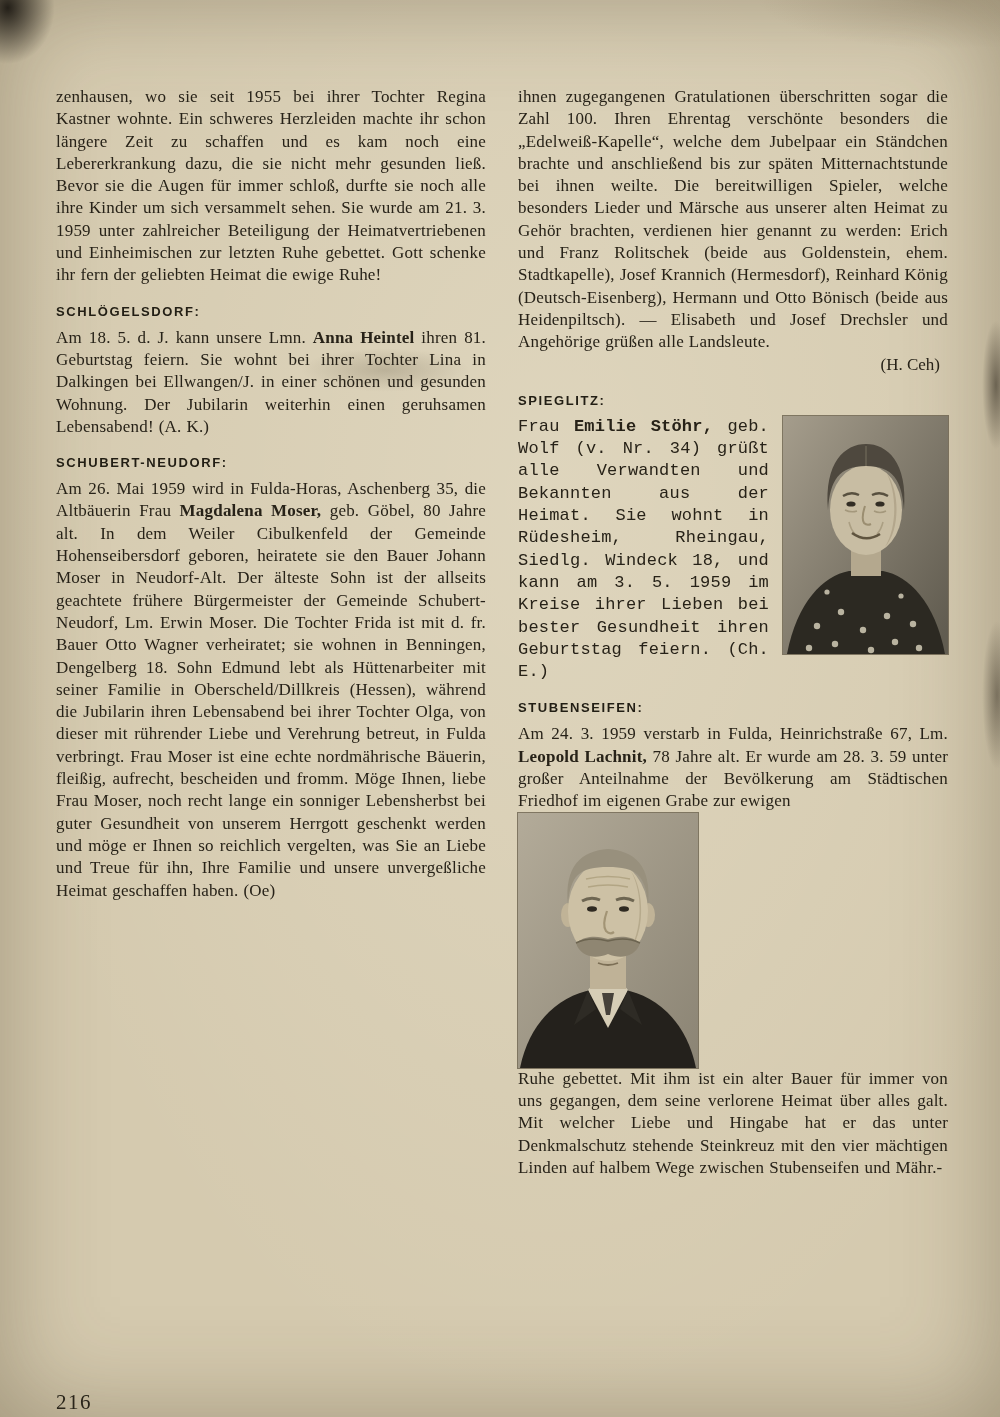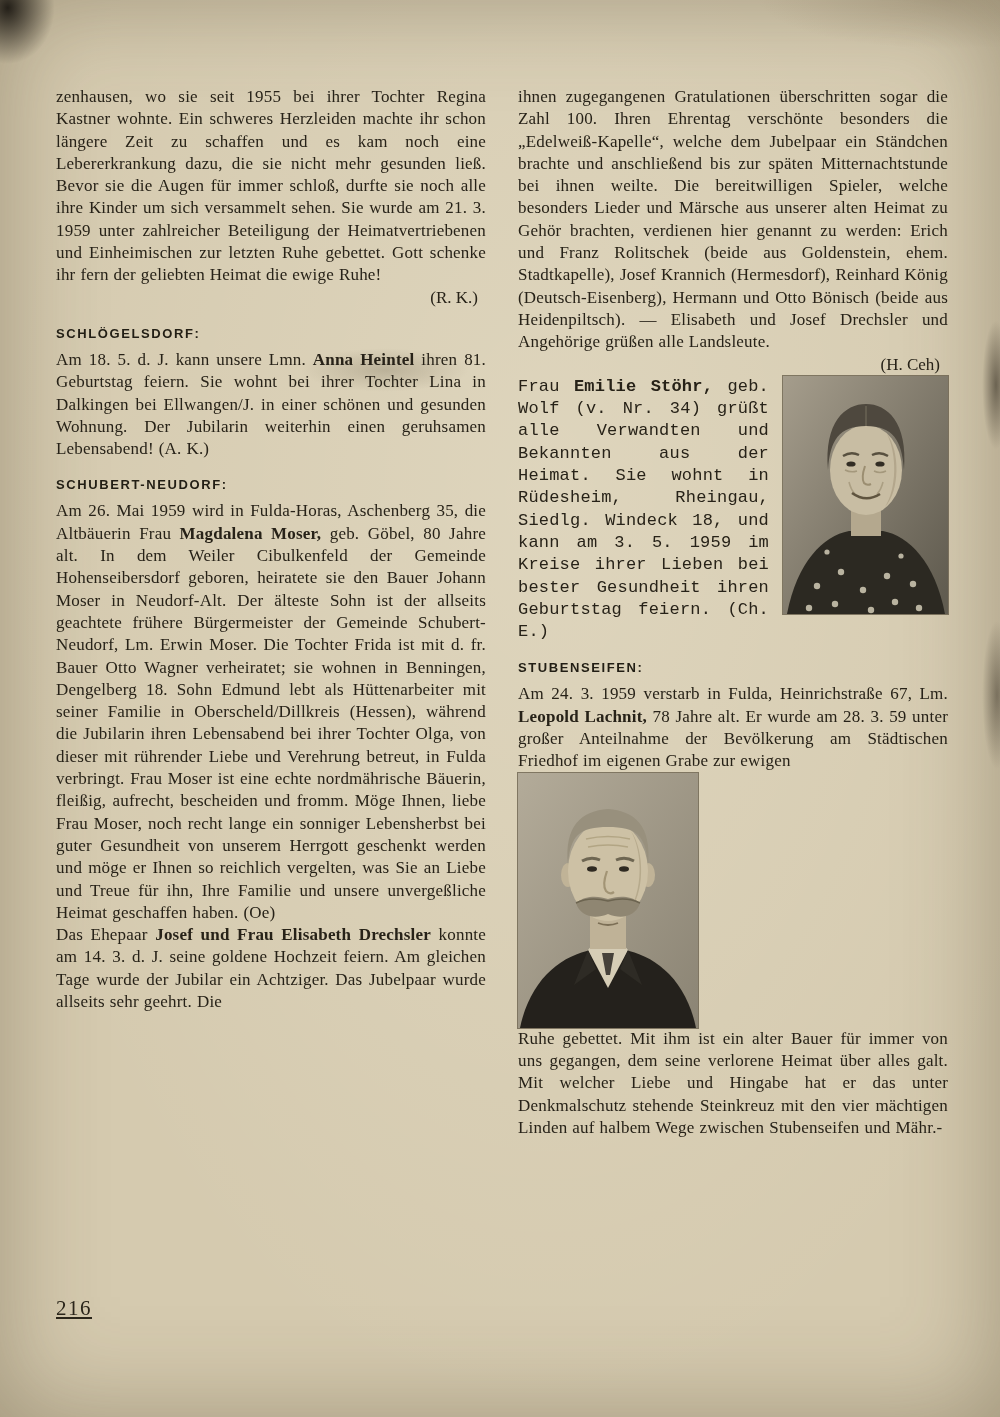--- a/index.html
+++ b/index.html
@@ -63,25 +63,24 @@
     padding: 0;
     box-shadow: 0 0 0 1px rgba(52,44,28,0.55), inset 0 0 20px rgba(0,0,0,0.25);
     background: #8d867a;
   }
   figure.photo svg { display: block; }
   .photo-woman { flex: 0 0 165px; width: 165px; height: 238px; }
   .photo-man { width: 180px; height: 255px; margin: 15px auto 11px auto; }
   .page-number {
     position: absolute;
     left: 56px;
-    top: 1296px;
+    top: 1390px;
     font-size: 21px;
     letter-spacing: 1.5px;
     color: #2a251a;
-    text-decoration: underline;
   }
   .artifact { position: absolute; pointer-events: none; }
   .artifact-corner {
     left: -16px; top: -18px; width: 74px; height: 86px;
     background: radial-gradient(ellipse at 32% 30%, rgba(28,24,18,0.95), rgba(28,24,18,0) 66%);
   }
   .artifact-smudge {
     left: 300px; top: 348px; width: 170px; height: 44px;
     background: radial-gradient(ellipse, rgba(92,82,60,0.25), rgba(0,0,0,0) 70%);
   }
@@ -106,35 +105,34 @@
   <div class="artifact artifact-corner"></div>
   <div class="artifact artifact-smudge"></div>
   <div class="artifact artifact-edge-right"></div>
   <div class="artifact artifact-edge-right-2"></div>
   <div class="artifact artifact-top-right"></div>
 
   <div class="columns">
 
     <div class="col">
       <p class="para"><span>zenhausen, wo sie seit 1955 bei ihrer Tochter Regina Kastner wohnte. Ein schweres Herzleiden machte ihr schon längere Zeit zu schaffen und es kam noch eine Lebererkrankung dazu, die sie nicht mehr gesunden ließ. Bevor sie die Augen für immer schloß, durfte sie noch alle ihre Kinder um sich versammelt sehen. Sie wurde am 21. 3. 1959 unter zahlreicher Beteiligung der Heimatvertriebenen und Einheimischen zur letzten Ruhe gebettet. Gott schenke ihr fern der geliebten Heimat die ewige Ruhe!</span></p>
-      <p class="signature">(R. K.)</p>
 
       <h2 class="heading">SCHLÖGELSDORF:</h2>
       <p class="para"><span>Am 18. 5. d. J. kann unsere Lmn. </span><b>Anna Heintel</b><span> ihren 81. Geburtstag feiern.  Sie wohnt bei ihrer Tochter Lina in Dalkingen bei Ellwangen/J. in einer schönen und gesunden Wohnung. Der Jubilarin weiterhin einen geruhsamen Lebensabend! (A. K.)</span></p>
 
       <h2 class="heading">SCHUBERT-NEUDORF:</h2>
       <p class="para"><span>Am 26. Mai 1959 wird in Fulda-Horas, Aschenberg 35, die Altbäuerin Frau </span><b>Magdalena Moser,</b><span> geb. Göbel, 80 Jahre alt. In dem Weiler Cibulkenfeld der Gemeinde Hohenseibersdorf geboren, heiratete sie den Bauer Johann Moser in Neudorf-Alt. Der älteste Sohn ist der allseits geachtete frühere Bürgermeister der Gemeinde Schubert-Neudorf, Lm. Erwin Moser. Die Tochter Frida ist mit d. fr. Bauer Otto Wagner verheiratet; sie wohnen in Benningen, Dengelberg 18. Sohn Edmund lebt als Hüttenarbeiter mit seiner Familie in Oberscheld/Dillkreis (Hessen), während die Jubilarin ihren Lebensabend bei ihrer Tochter Olga, von dieser mit rührender Liebe und Verehrung betreut, in Fulda verbringt. Frau Moser ist eine echte nordmährische Bäuerin, fleißig, aufrecht, bescheiden und fromm.  Möge Ihnen, liebe Frau Moser, noch recht lange ein sonniger Lebensherbst bei guter Gesundheit von unserem Herrgott geschenkt werden und möge er Ihnen so reichlich vergelten, was Sie an Liebe und Treue für ihn, Ihre Familie und unsere unvergeßliche Heimat geschaffen haben. (Oe)</span></p>
 
-      <p class="para"><span>Das Ehepaar </span><b>Josef und Frau Elisabeth Drechsler</b><span> konnte am 14. 3. d. J. seine goldene Hochzeit feiern.  Am gleichen Tage wurde der Jubilar ein Achtziger. Das Jubelpaar wurde allseits sehr geehrt.  Die</span></p>
     </div>
 
     <div class="col">
       <p class="para"><span>ihnen zugegangenen Gratulationen überschritten sogar die Zahl 100. Ihren Ehrentag verschönte besonders die „Edelweiß-Kapelle“, welche dem Jubelpaar ein Ständchen brachte und anschließend bis zur späten Mitternachtstunde bei ihnen weilte. Die bereitwilligen Spieler, welche besonders Lieder und Märsche aus unserer alten Heimat zu Gehör brachten, verdienen hier genannt zu werden: Erich und Franz Rolitschek (beide aus Goldenstein, ehem. Stadtkapelle),  Josef  Krannich  (Hermesdorf), Reinhard König (Deutsch-Eisenberg), Hermann und Otto Bönisch (beide aus Heidenpiltsch). — Elisabeth und Josef Drechsler und Angehörige grüßen alle Landsleute.</span></p>
       <p class="signature">(H. Ceh)</p>
 
+      <h2 class="heading">SPIEGLITZ:</h2>
 
       <div class="spieglitz-row">
         <p class="para"><span>Frau </span><b>Emilie Stöhr,</b><span> geb. Wolf (v. Nr. 34) grüßt alle Verwandten und Bekannten aus der Heimat. Sie wohnt in Rüdesheim, Rheingau, Siedlg. Windeck 18, und kann am 3. 5. 1959 im Kreise ihrer Lieben bei bester Gesundheit ihren Geburtstag feiern. (Ch. E.)</span></p>
         <figure class="photo photo-woman">
           <svg viewBox="0 0 165 238" width="165" height="238" xmlns="http://www.w3.org/2000/svg">
             <defs>
               <linearGradient id="wbg" x1="0" y1="0" x2="1" y2="0.9">
                 <stop offset="0" stop-color="#a59d8c"></stop>
                 <stop offset="1" stop-color="#615c50"></stop>
               </linearGradient>

